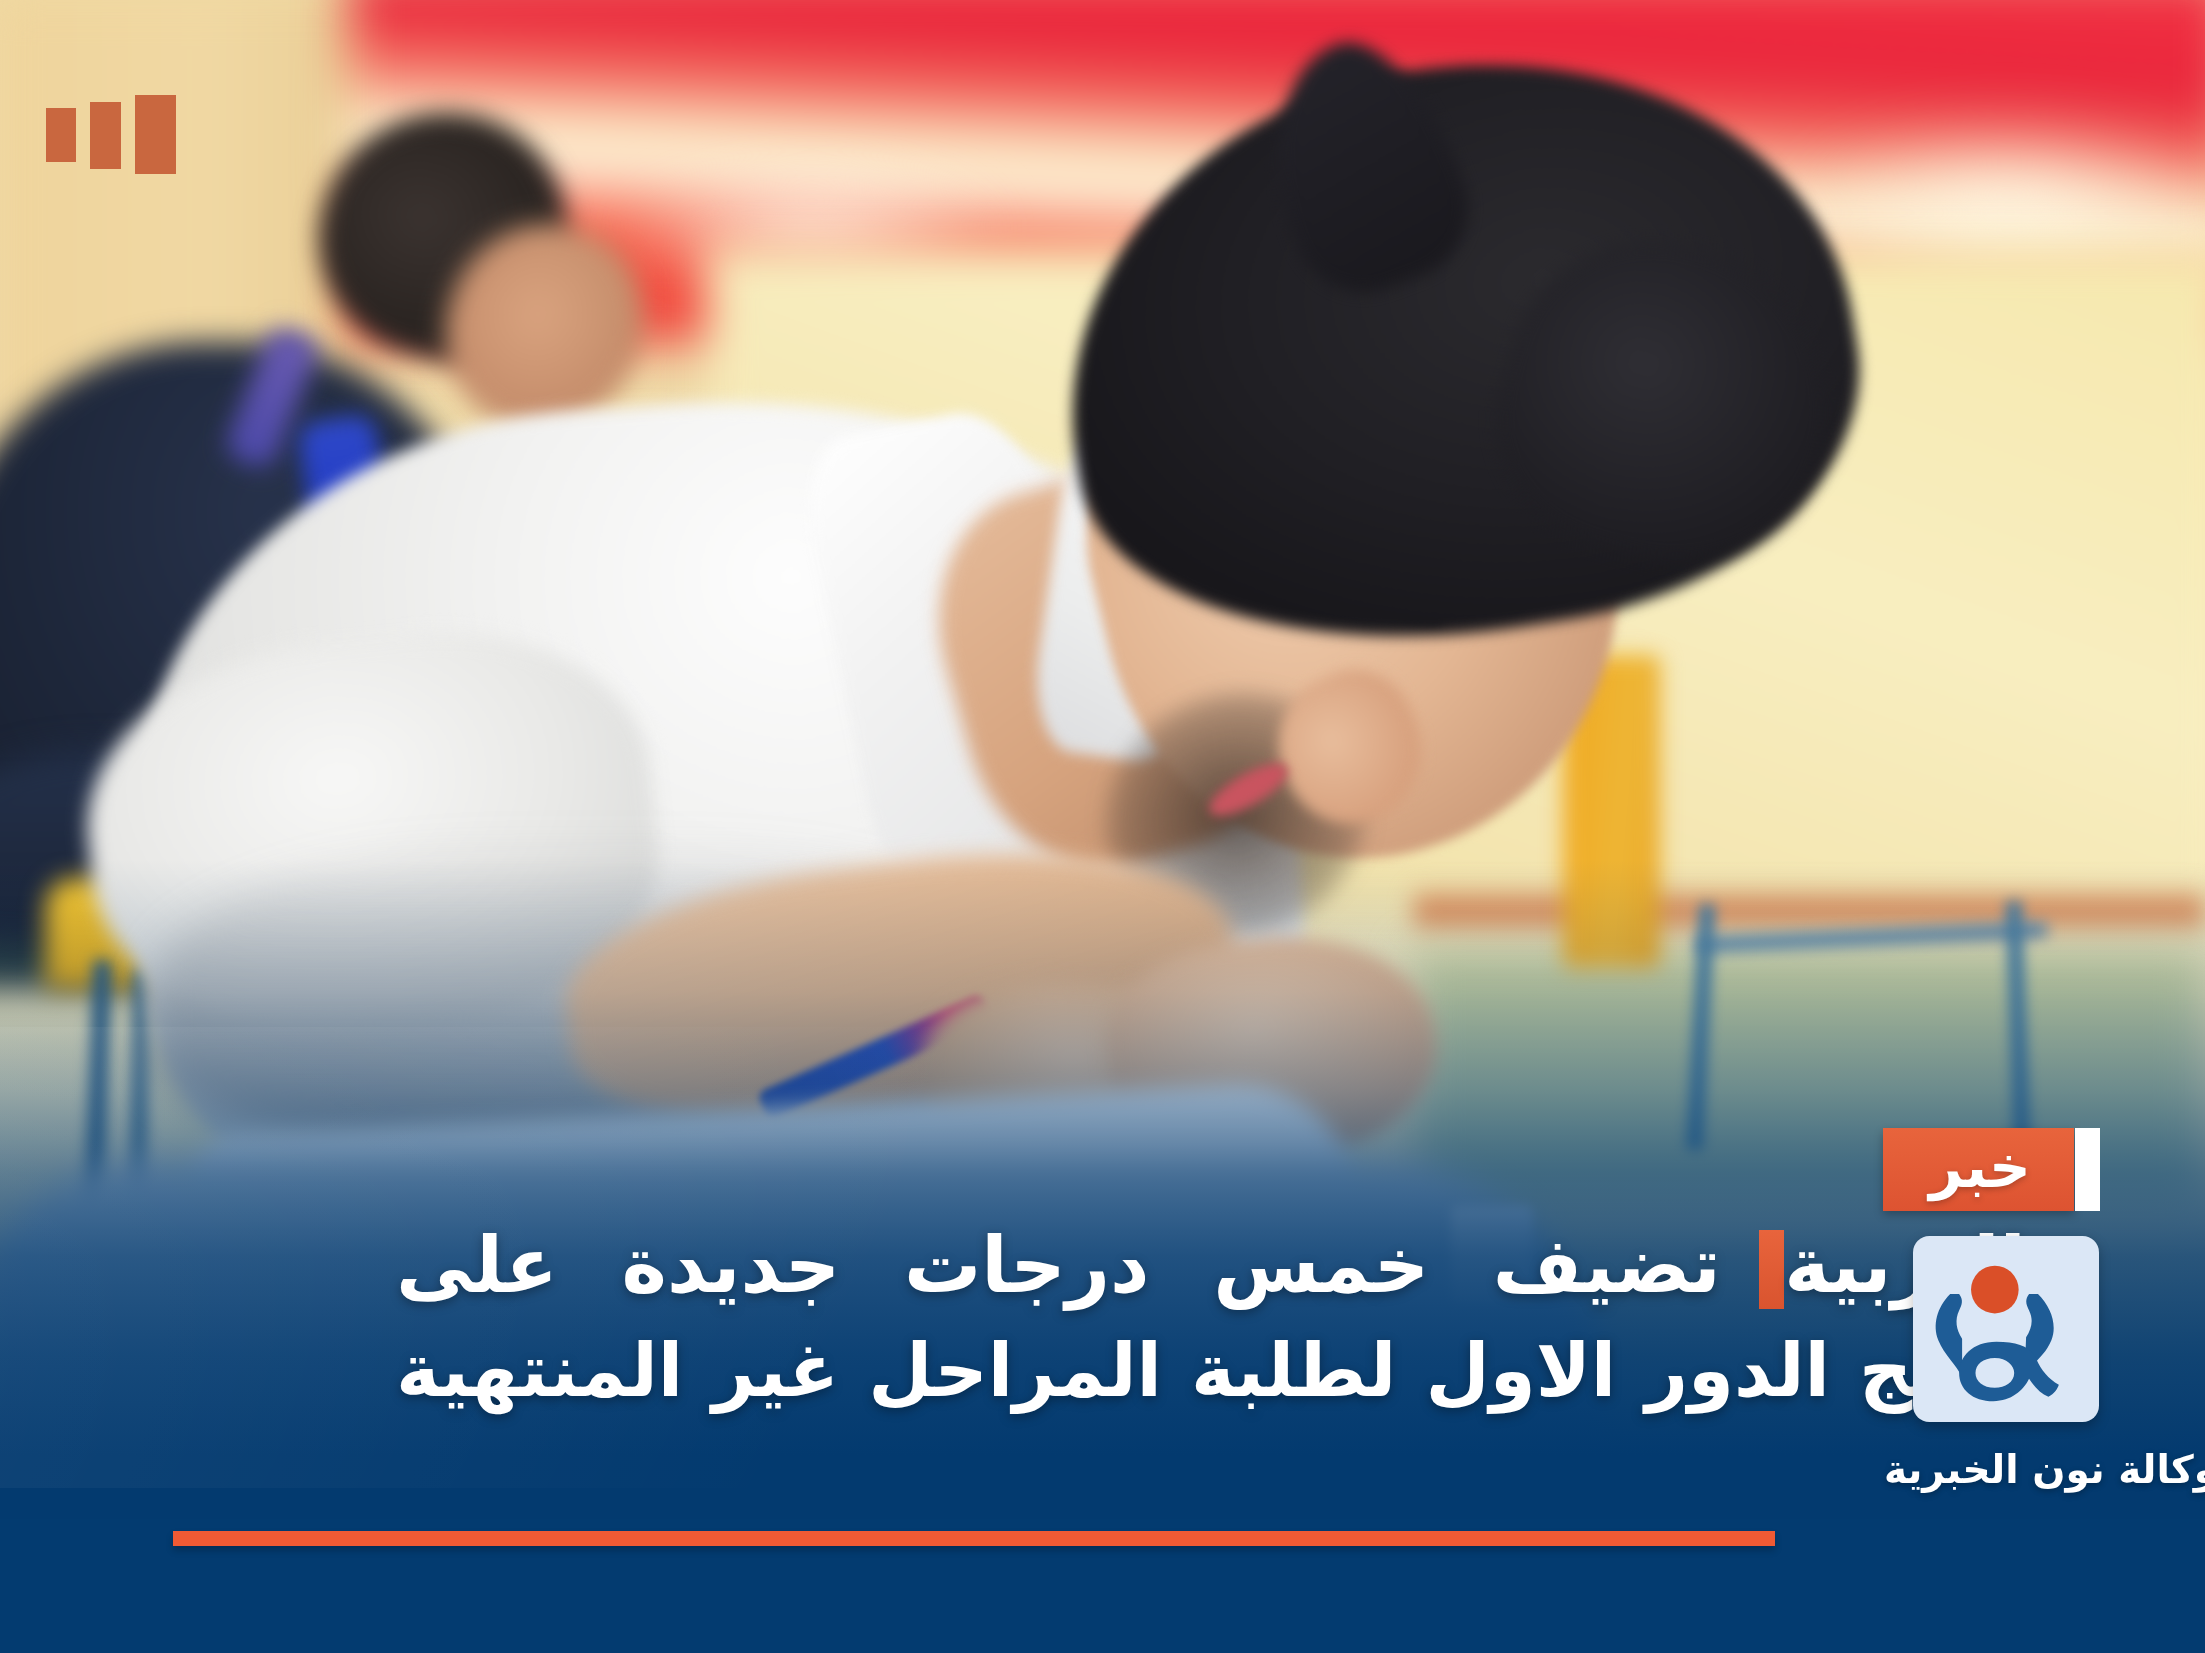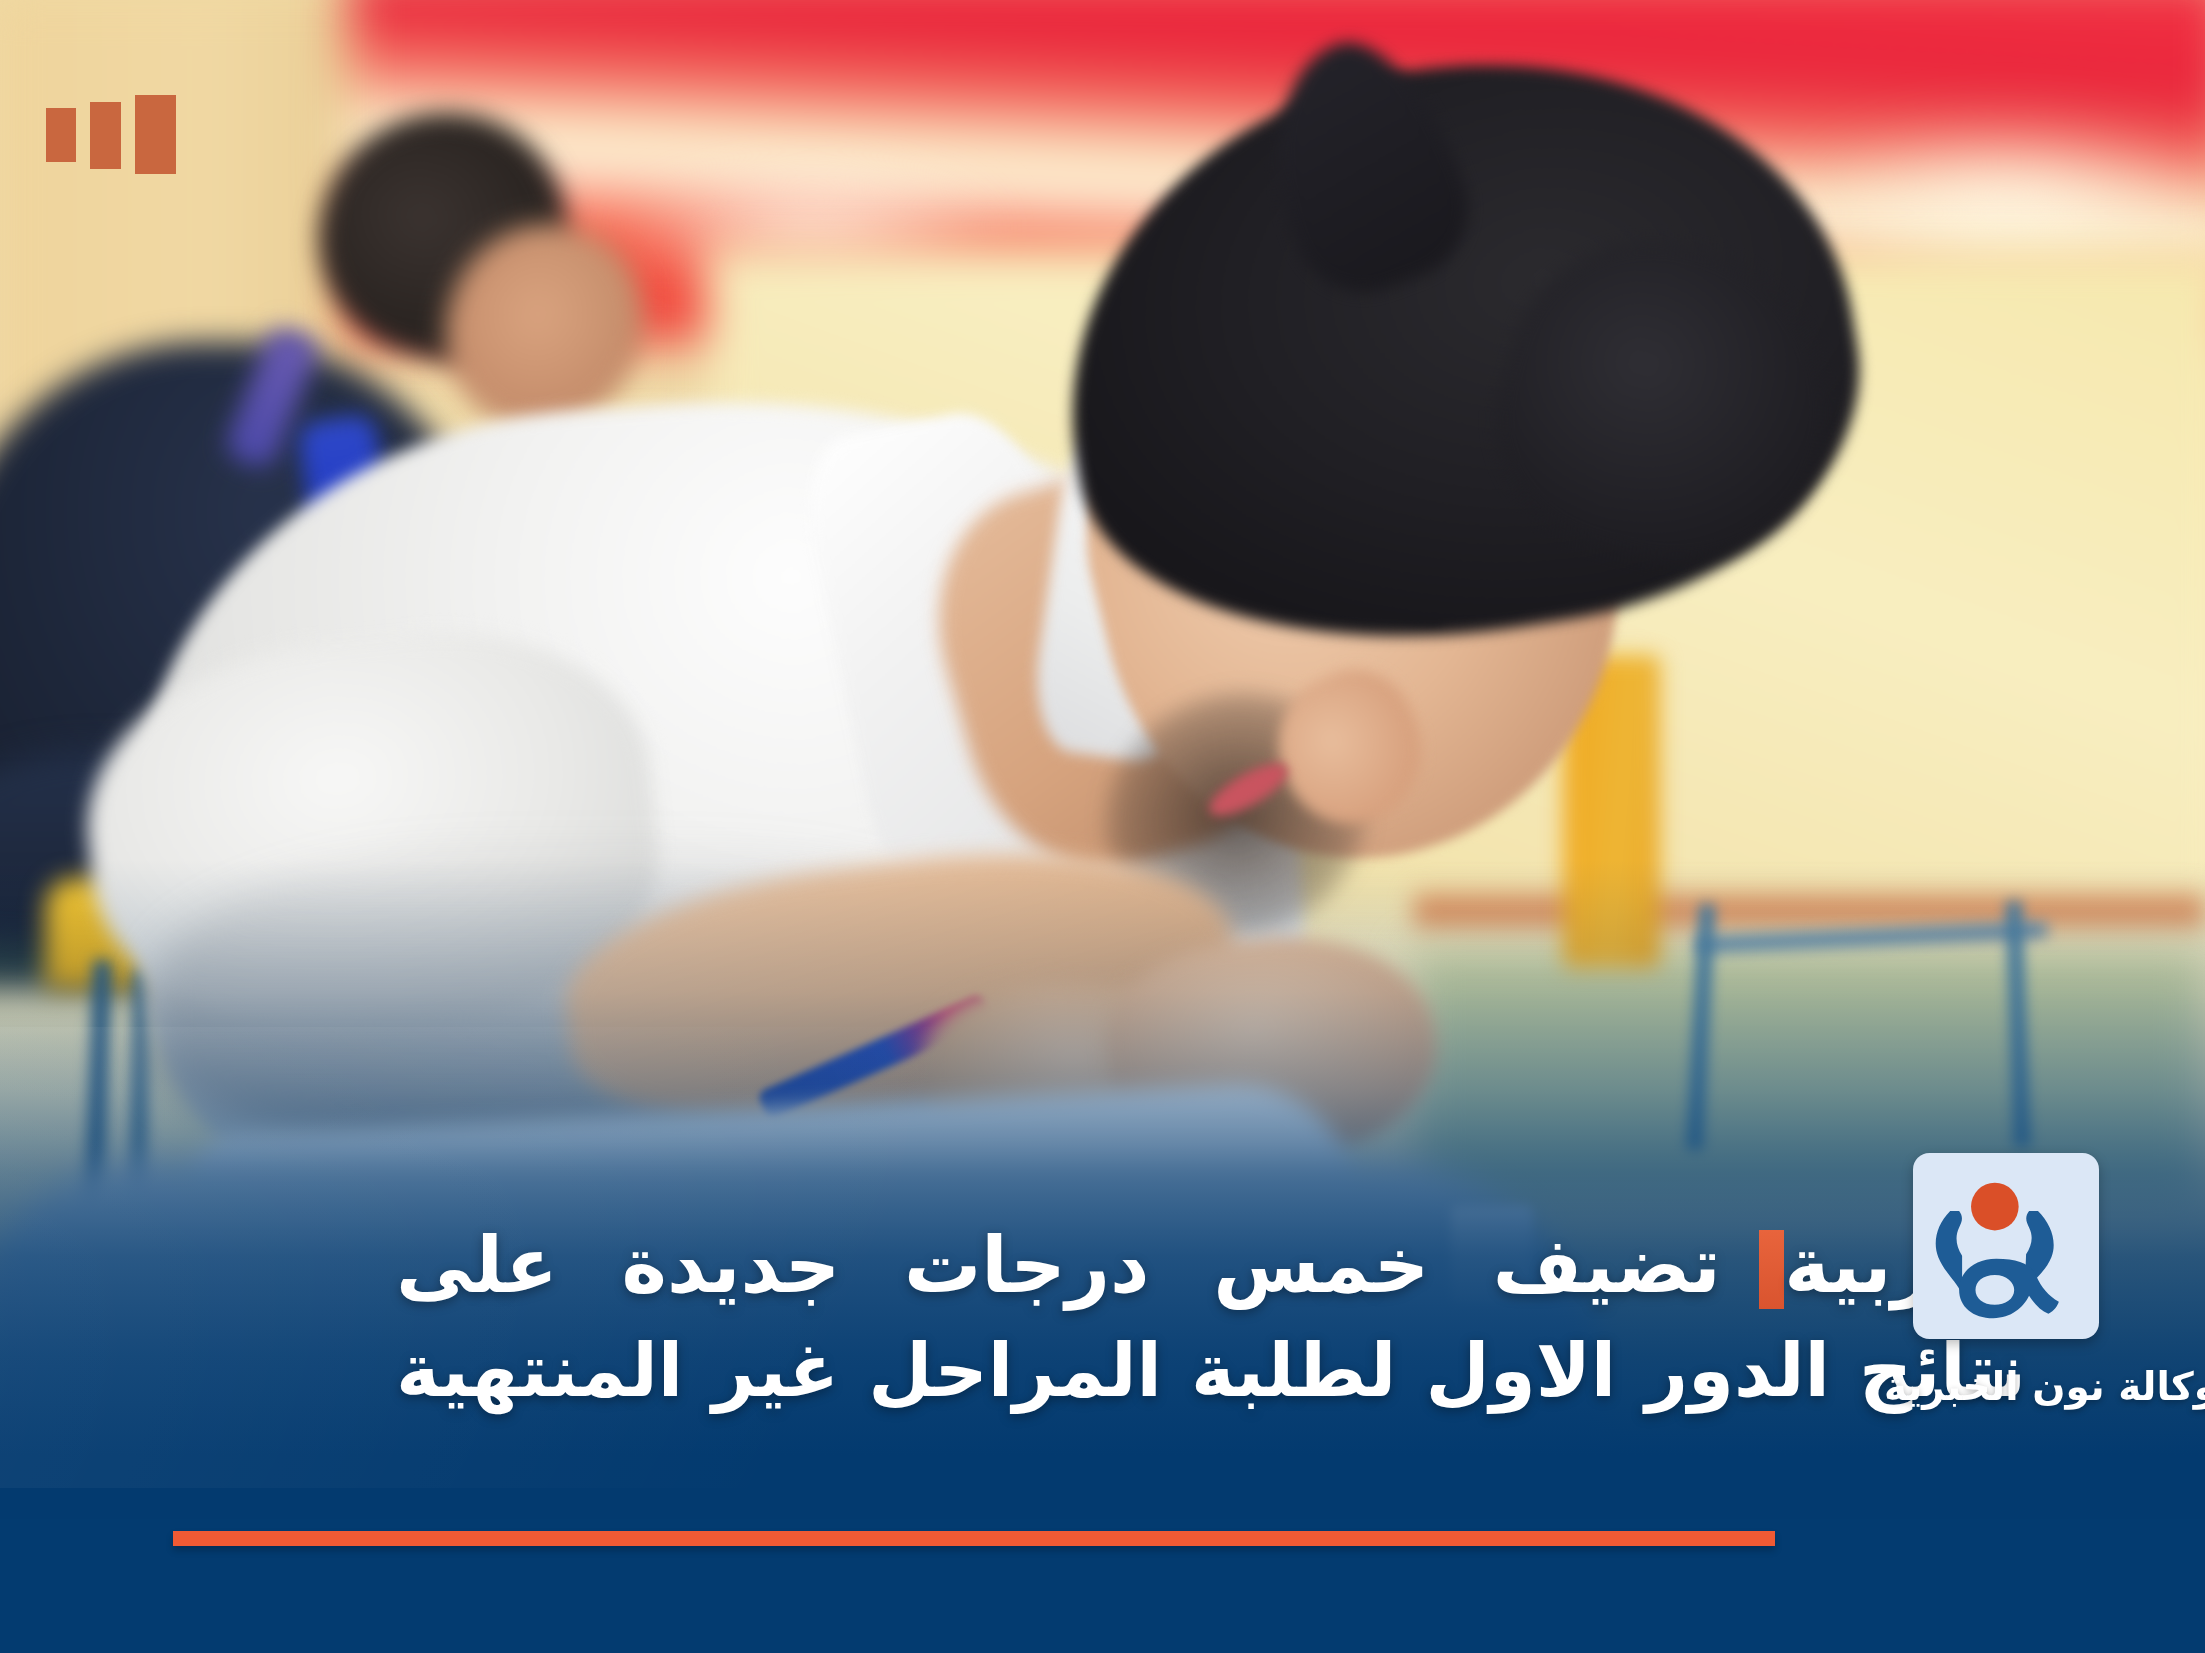--- a/index.html
+++ b/index.html
@@ -499,20 +499,25 @@
 
   <div class="headline">
     <div class="line l1">التربية تضيف خمس درجات جديدة على</div>
     <div class="line l2">نتائج الدور الاول لطلبة المراحل غير المنتهية</div>
   </div>
 
   <div class="hl-underline"></div>
 
   <div class="brand">
 
+    <div class="news-badge">
+      <span class="bg"></span>
+      <span class="wbar"></span>
+      <span class="txt">خبر</span>
+    </div>
 
     <div class="logo-tile">
       <svg viewBox="0 0 250 250" xmlns="http://www.w3.org/2000/svg" aria-hidden="true">
         <circle cx="110" cy="72" r="32" fill="#DA4F28"></circle>
         <path d="M50 78 C 32 96 26 120 34 140 C 42 160 58 172 66 190 L 66 138 C 58 126 56 112 62 100 C 66 92 68 86 62 78 Z" fill="#1E5C96"></path>
         <path d="M168 78 C 186 96 194 120 186 140 C 178 160 160 172 150 186 L 152 136 C 160 124 162 112 156 100 C 152 92 150 86 156 78 Z" fill="#1E5C96"></path>
         <path d="M112 142 C 80 142 62 162 62 184 C 62 206 80 222 108 222 C 132 222 148 208 156 192 C 164 204 172 212 182 216
                  C 190 212 194 206 196 200 C 182 192 172 180 166 166 C 160 150 142 142 112 142 Z
                  M 110 164 C 126 164 136 174 136 184 C 136 196 124 204 110 204 C 94 204 84 195 84 184 C 84 173 94 164 110 164 Z" fill="#1E5C96"></path>
       </svg>

